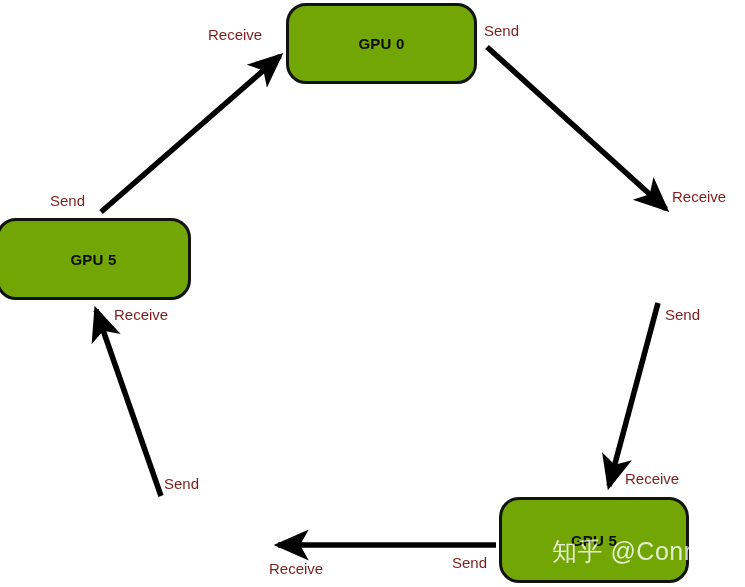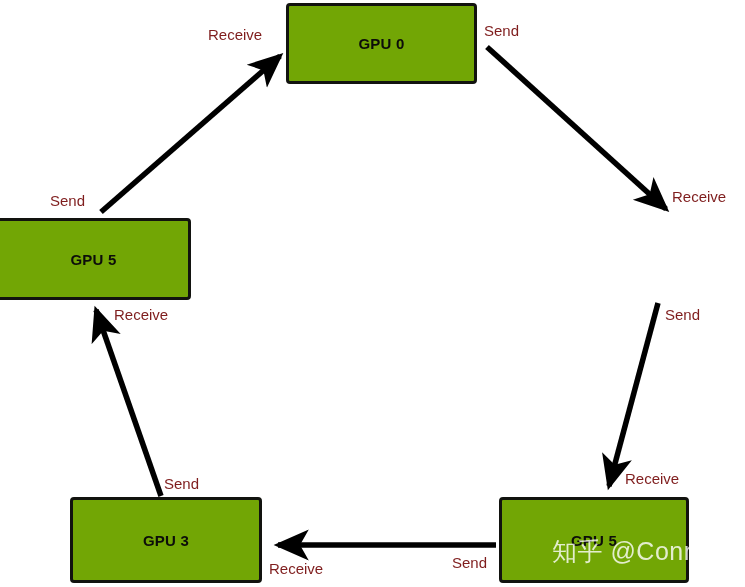--- a/index.html
+++ b/index.html
@@ -13,21 +13,21 @@
     height: 587px;
     background: #ffffff;
     overflow: hidden;
     font-family: "Liberation Sans", sans-serif;
   }
   .gpu-node {
     position: absolute;
     box-sizing: border-box;
     background: #72a605;
     border: 3px solid #12130f;
-    border-radius: 4px;
+    border-radius: 20px;
     display: flex;
     align-items: center;
     justify-content: center;
   }
   .gpu-label {
     font-family: "Liberation Sans", sans-serif;
     font-size: 15px;
     font-weight: bold;
     color: #0c0d0a;
     letter-spacing: 0.2px;
@@ -80,23 +80,20 @@
 
   <div class="gpu-node" style="left:286px; top:3px; width:191px; height:81px;">
     <span class="gpu-label">GPU 0</span>
   </div>
 
 
   <div class="gpu-node" style="left:499px; top:497px; width:190px; height:86px;">
     <span class="gpu-label">GPU 5</span>
   </div>
 
-  <div class="gpu-node" style="left:70px; top:497px; width:192px; height:86px;">
-    <span class="gpu-label">GPU 3</span>
-  </div>
 
   <div class="gpu-node" style="left:-4px; top:218px; width:195px; height:82px;">
     <span class="gpu-label">GPU 5</span>
   </div>
 
   <span class="edge-label" style="left:208px; top:26px;">Receive</span>
   <span class="edge-label" style="left:484px; top:22px;">Send</span>
   <span class="edge-label" style="left:672px; top:188px;">Receive</span>
   <span class="edge-label" style="left:665px; top:306px;">Send</span>
   <span class="edge-label" style="left:625px; top:470px;">Receive</span>

